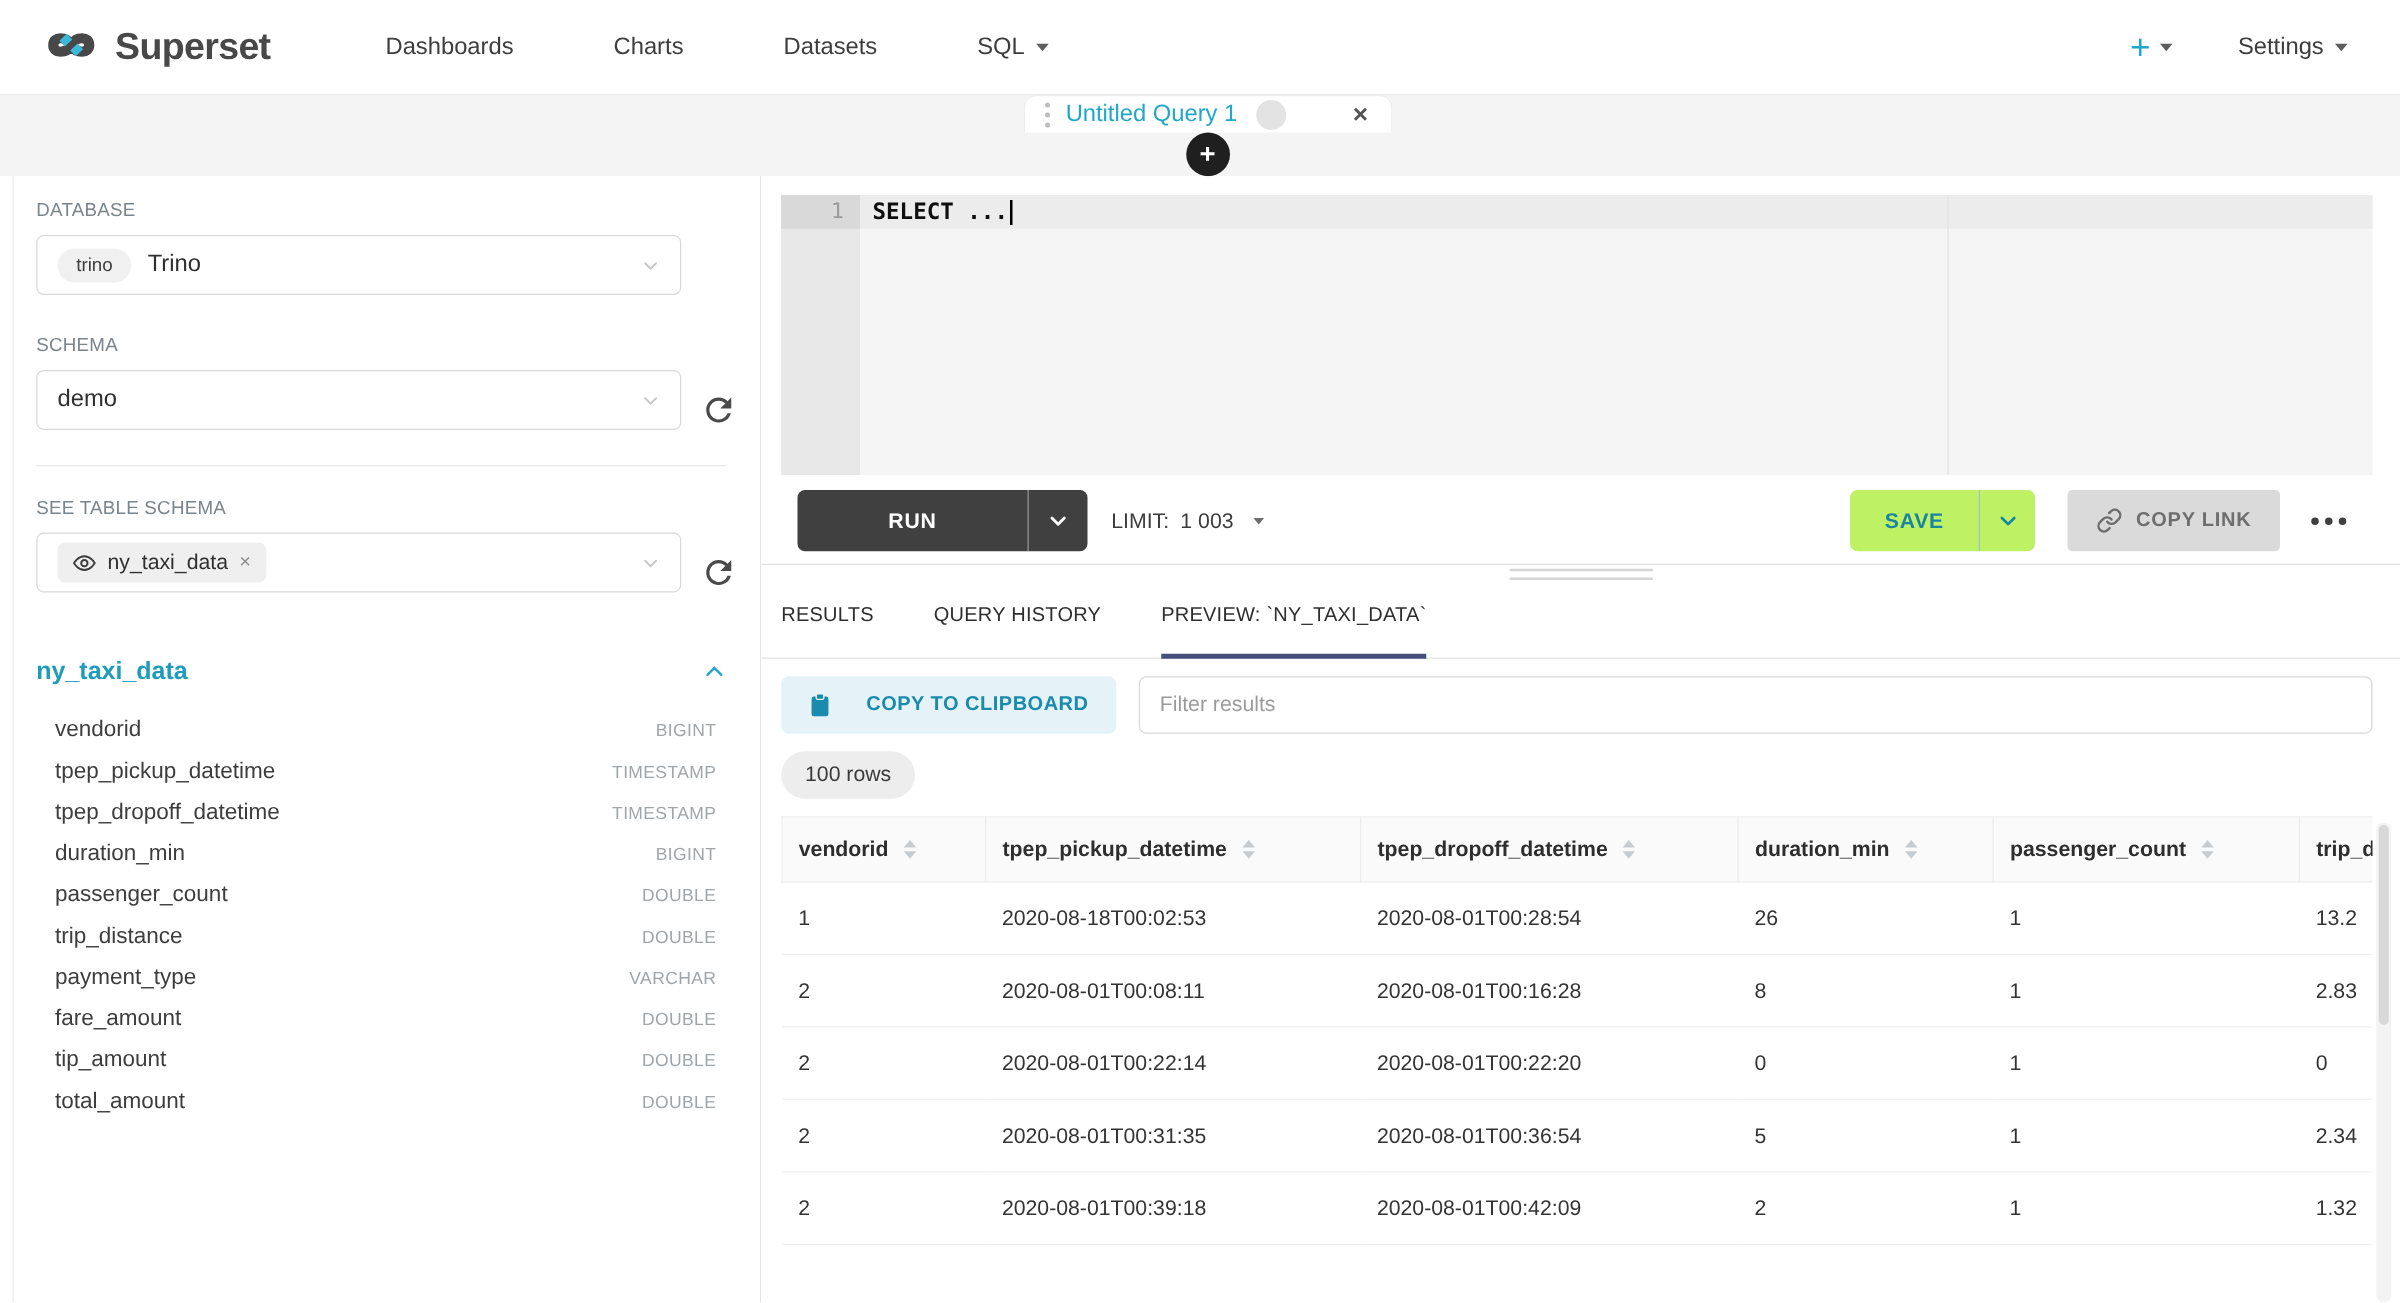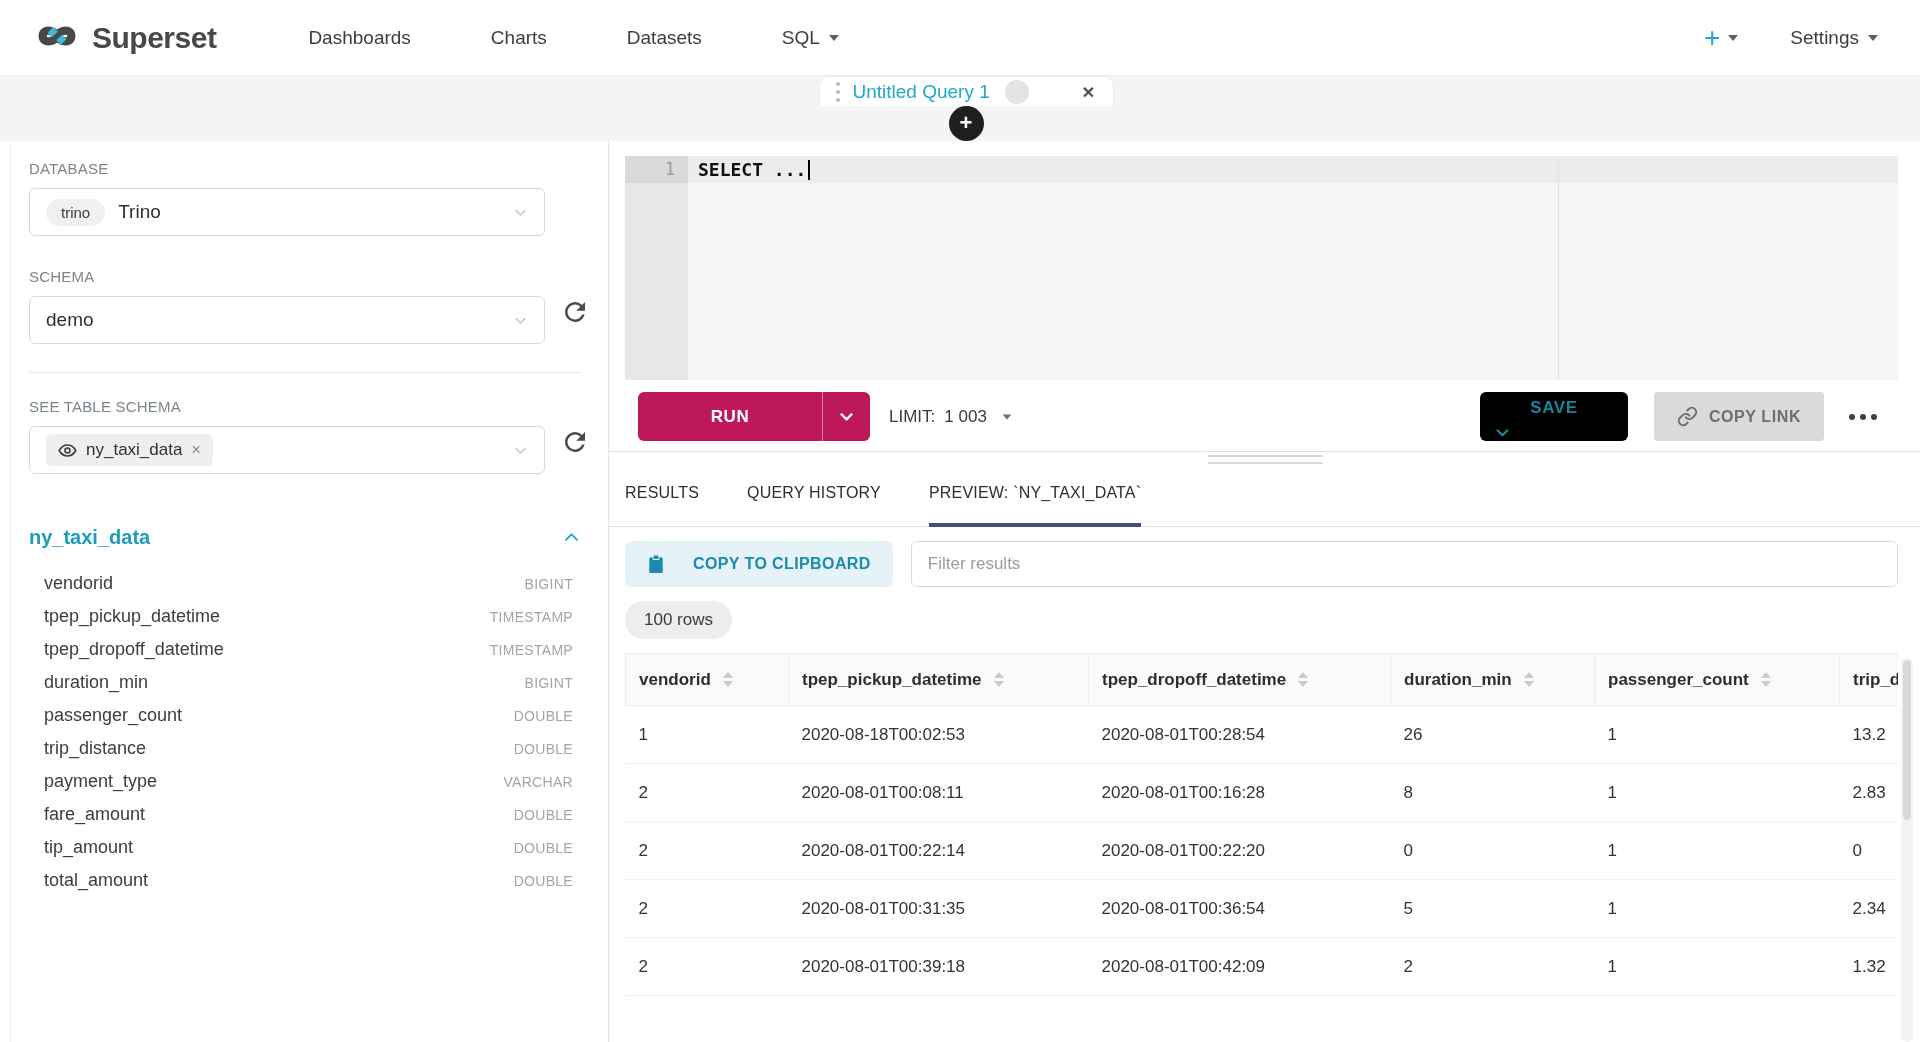--- a/index.html
+++ b/index.html
@@ -32,21 +32,21 @@
   .addtab-circle { width:35px; height:35px; border-radius:50%; background:#1f1f1f; color:#fff;
     font-size:22px; font-weight:700; display:flex; align-items:center; justify-content:center; cursor:pointer; padding-bottom:2px; }
 
   
   .content { display:flex; height:901px; position:relative; }
   .left-edge-line { position:absolute; left:10px; top:0; bottom:0; width:1px; background:#f0f0f0; }
 
   
   .sidebar { width:609px; min-width:609px; border-right:1px solid #e4e4e4; padding:19px 0 0 29px; background:#fff; }
   .fld-label { font-size:15px; color:#7b858c; margin-bottom:11px; letter-spacing:0.2px; }
-  .fld-row { display:flex; align-items:flex-start; }
+  .fld-row { display:flex; align-items:flex-end; }
   .select { width:516px; height:48px; border:1px solid #d9d9d9; border-radius:6px; background:#fff;
     display:flex; align-items:center; padding:0 16px; cursor:pointer; }
   .select .chev { margin-left:auto; }
   .badge-pill { background:#f0f0f0; border-radius:15px; padding:5px 15px; font-size:15px; color:#3d3d3d; margin-right:13px; }
   .select-value { font-size:19px; color:#2f2f2f; }
   .chip { background:#efefef; border-radius:6px; padding:6px 12px; font-size:17px; color:#2f2f2f;
     display:flex; align-items:center; gap:9px; }
   .chip-x { color:#8c8c8c; font-size:16px; cursor:pointer; }
   .refresh-btn { margin-left:14px; width:32px; height:32px; border:none; background:transparent; cursor:pointer;
     display:flex; align-items:center; justify-content:center; }
@@ -68,29 +68,29 @@
   .gutter-line.active { background:#d9d9d9; }
   .code-area { flex:1; position:relative; font-family:"DejaVu Sans Mono","Liberation Mono",monospace;
     font-size:18px; font-weight:700; color:#0f0f0f; }
   .active-line { position:absolute; left:0; right:0; top:0; height:27px; background:#ececec; }
   .code-line { position:relative; height:27px; line-height:27px; padding-left:10px; white-space:pre; display:flex; align-items:center; }
   .cursor { display:inline-block; width:2px; height:20px; background:#000; margin-left:2px; }
   .print-margin { position:absolute; left:933px; top:0; bottom:0; width:1px; background:#e2e2e2; }
 
   
   .sql-toolbar { margin-top:12px; height:49px; display:flex; align-items:center; padding:0 36px 0 29px; }
-  .run-btn { width:232px; height:49px; background:#be185d; border-radius:6px; display:flex; overflow:hidden; cursor:pointer; }
+  .run-btn { width:232px; height:49px; background:#404040; border-radius:6px; display:flex; overflow:hidden; cursor:pointer; }
   .run-main { flex:1; display:flex; align-items:center; justify-content:center; color:#fff;
     font-size:17px; font-weight:600; letter-spacing:0.6px; }
   .run-split { width:1px; background:rgba(255,255,255,0.45); margin:0; }
   .run-caret { width:47px; display:flex; align-items:center; justify-content:center; }
   .limit { margin-left:19px; display:flex; align-items:center; font-size:17px; color:#3b3b3b; cursor:pointer; }
   .limit-value { margin-left:9px; }
   .limit .caret { margin-left:15px; border-top-color:#6d6d6d; transform:scale(0.85); }
-  .save-btn { margin-left:auto; width:148px; height:49px; background:#000000; border-radius:6px; display:flex; overflow:hidden; cursor:pointer;flex-direction:column; }
+  .save-btn { margin-left:auto; width:148px; height:49px; background:#bef264; border-radius:6px; display:flex; overflow:hidden; cursor:pointer; }
   .save-main { flex:1; display:flex; align-items:center; justify-content:center; color:#1A85A0;
     font-size:17px; font-weight:700; letter-spacing:0.6px; }
   .save-split { width:1px; background:#9cc3cf; }
   .save-caret { width:44px; display:flex; align-items:center; justify-content:center; }
   .copylink-btn { margin-left:26px; width:170px; height:49px; background:#dadada; border-radius:4px;
     display:flex; align-items:center; justify-content:center; gap:11px; cursor:pointer; }
   .copylink-label { color:#6e6e6e; font-size:16px; font-weight:600; letter-spacing:0.6px; }
   .more-btn { margin-left:18px; width:42px; height:30px; display:flex; align-items:center; justify-content:center; gap:5px; cursor:pointer; }
   .more-btn i { width:6px; height:6px; border-radius:50%; background:#3f3f3f; }
 

